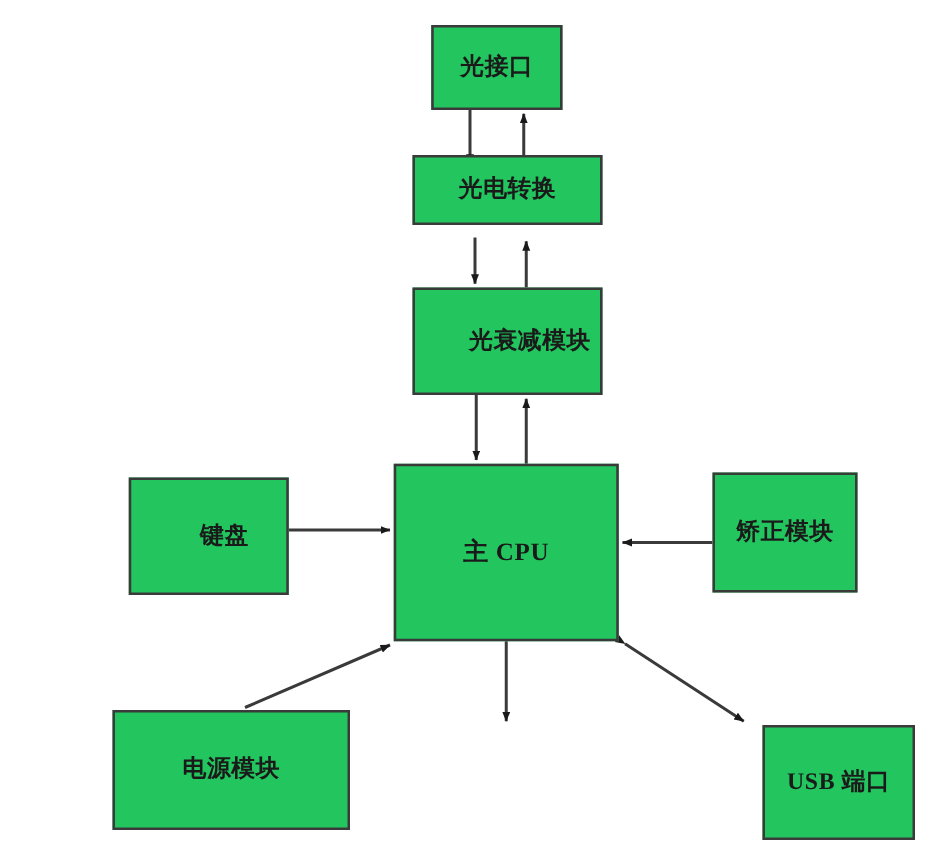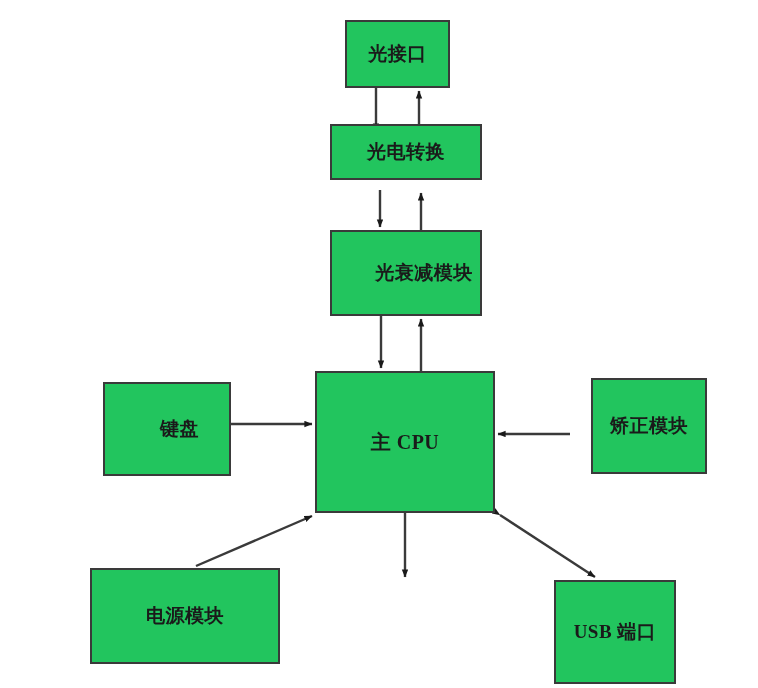--- a/index.html
+++ b/index.html
@@ -44,24 +44,24 @@
     display: block;
     line-height: 1.2;
     white-space: pre;
   }
   
   #node-optical-interface { left: 345px; top: 20px;  width: 105px; height: 68px; }
   #node-photoelectric     { left: 330px; top: 124px; width: 152px; height: 56px; text-align: right; }
   #node-attenuator        { left: 330px; top: 230px; width: 152px; height: 86px; padding-left: 36px; }
   #node-main-cpu          { left: 315px; top: 371px; width: 180px; height: 142px; }
   #node-keyboard          { left: 103px; top: 382px; width: 128px; height: 94px; padding-left: 25px; }
-  #node-correction        { left: 591px; top: 378px; width: 116px; height: 96px; }
+  #node-correction        { left: 570px; top: 378px; width: 116px; height: 96px; }
   #node-power             { left: 90px;  top: 568px; width: 190px; height: 96px; }
   #node-lcd               { left: 344px; top: 580px; width: 120px; height: 92px; }
-  #node-usb               { left: 554px; top: 580px; width: 122px; height: 104px; }
+  #node-usb               { left: 610px; top: 580px; width: 122px; height: 92px; }
 
   #node-main-cpu .node-label { font-size: 20px; }
 </style>
 </head>
 <body>
 
 <div id="diagram-canvas">
 
   <svg id="wires" viewBox="0 0 758 688" width="758" height="688" xmlns="http://www.w3.org/2000/svg">
     <defs>

